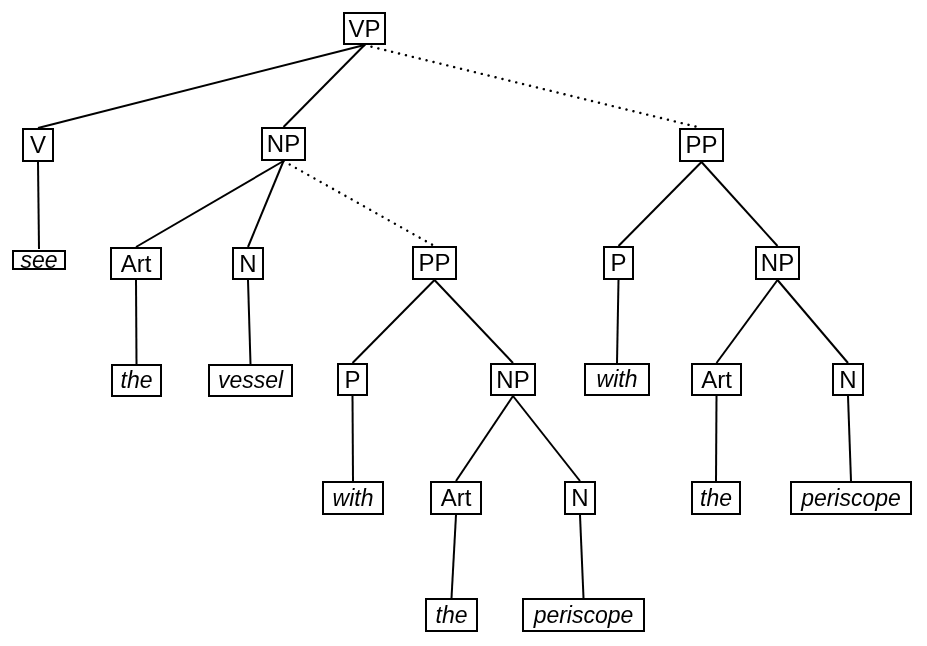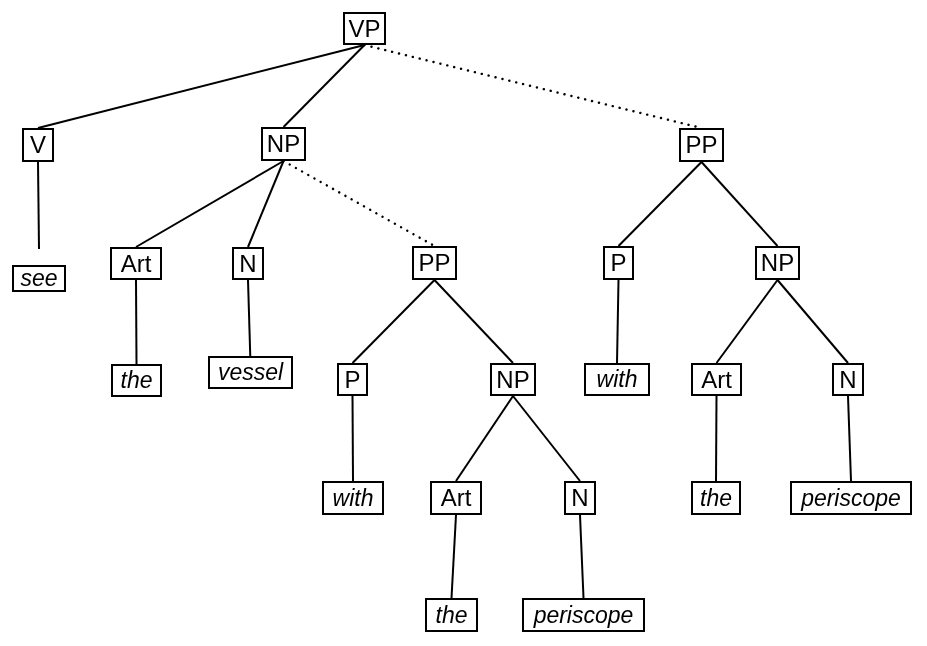--- a/index.html
+++ b/index.html
@@ -71,28 +71,28 @@
       <line x1="777.5" y1="280" x2="716.5" y2="363" stroke="#000000" shape-rendering="geometricPrecision" stroke-width="2"></line>
       <line x1="777.5" y1="280" x2="848" y2="363" stroke="#000000" shape-rendering="geometricPrecision" stroke-width="2"></line>
       <line x1="716.5" y1="396" x2="716" y2="481" stroke="#000000" shape-rendering="geometricPrecision" stroke-width="2"></line>
       <line x1="848" y1="396" x2="851" y2="481" stroke="#000000" shape-rendering="geometricPrecision" stroke-width="2"></line>
     </svg>
   <div id="node-layer">
       <div class="node-box node-cat" style="left: 343px; top: 12px; width: 43px; height: 33px;">VP</div>
       <div class="node-box node-cat" style="left: 22px; top: 128px; width: 32px; height: 34px;">V</div>
       <div class="node-box node-cat" style="left: 261px; top: 127px; width: 45px; height: 34px;">NP</div>
       <div class="node-box node-cat" style="left: 679px; top: 128px; width: 45px; height: 34px;">PP</div>
-      <div class="node-box node-term" style="left: 12px; top: 265px; width: 54px; height: 27px;">see</div>
+      <div class="node-box node-term" style="left: 12px; top: 250px; width: 54px; height: 20px;">see</div>
       <div class="node-box node-cat" style="left: 110px; top: 247px; width: 52px; height: 33px;">Art</div>
       <div class="node-box node-cat" style="left: 232px; top: 247px; width: 32px; height: 33px;">N</div>
       <div class="node-box node-cat" style="left: 412px; top: 246px; width: 45px; height: 34px;">PP</div>
       <div class="node-box node-cat" style="left: 603px; top: 246px; width: 31px; height: 34px;">P</div>
       <div class="node-box node-cat" style="left: 755px; top: 246px; width: 45px; height: 34px;">NP</div>
       <div class="node-box node-term" style="left: 111px; top: 364px; width: 51px; height: 33px;">the</div>
-      <div class="node-box node-term" style="left: 208px; top: 356px; width: 85px; height: 33px;">vessel</div>
+      <div class="node-box node-term" style="left: 208px; top: 364px; width: 85px; height: 33px;">vessel</div>
       <div class="node-box node-cat" style="left: 337px; top: 363px; width: 31px; height: 33px;">P</div>
       <div class="node-box node-cat" style="left: 490px; top: 363px; width: 46px; height: 33px;">NP</div>
       <div class="node-box node-term" style="left: 584px; top: 363px; width: 66px; height: 33px;">with</div>
       <div class="node-box node-cat" style="left: 691px; top: 363px; width: 51px; height: 33px;">Art</div>
       <div class="node-box node-cat" style="left: 832px; top: 363px; width: 32px; height: 33px;">N</div>
       <div class="node-box node-term" style="left: 322px; top: 481px; width: 62px; height: 34px;">with</div>
       <div class="node-box node-cat" style="left: 430px; top: 481px; width: 52px; height: 34px;">Art</div>
       <div class="node-box node-cat" style="left: 564px; top: 481px; width: 32px; height: 34px;">N</div>
       <div class="node-box node-term" style="left: 691px; top: 481px; width: 50px; height: 34px;">the</div>
       <div class="node-box node-term" style="left: 790px; top: 481px; width: 122px; height: 34px;">periscope</div>

